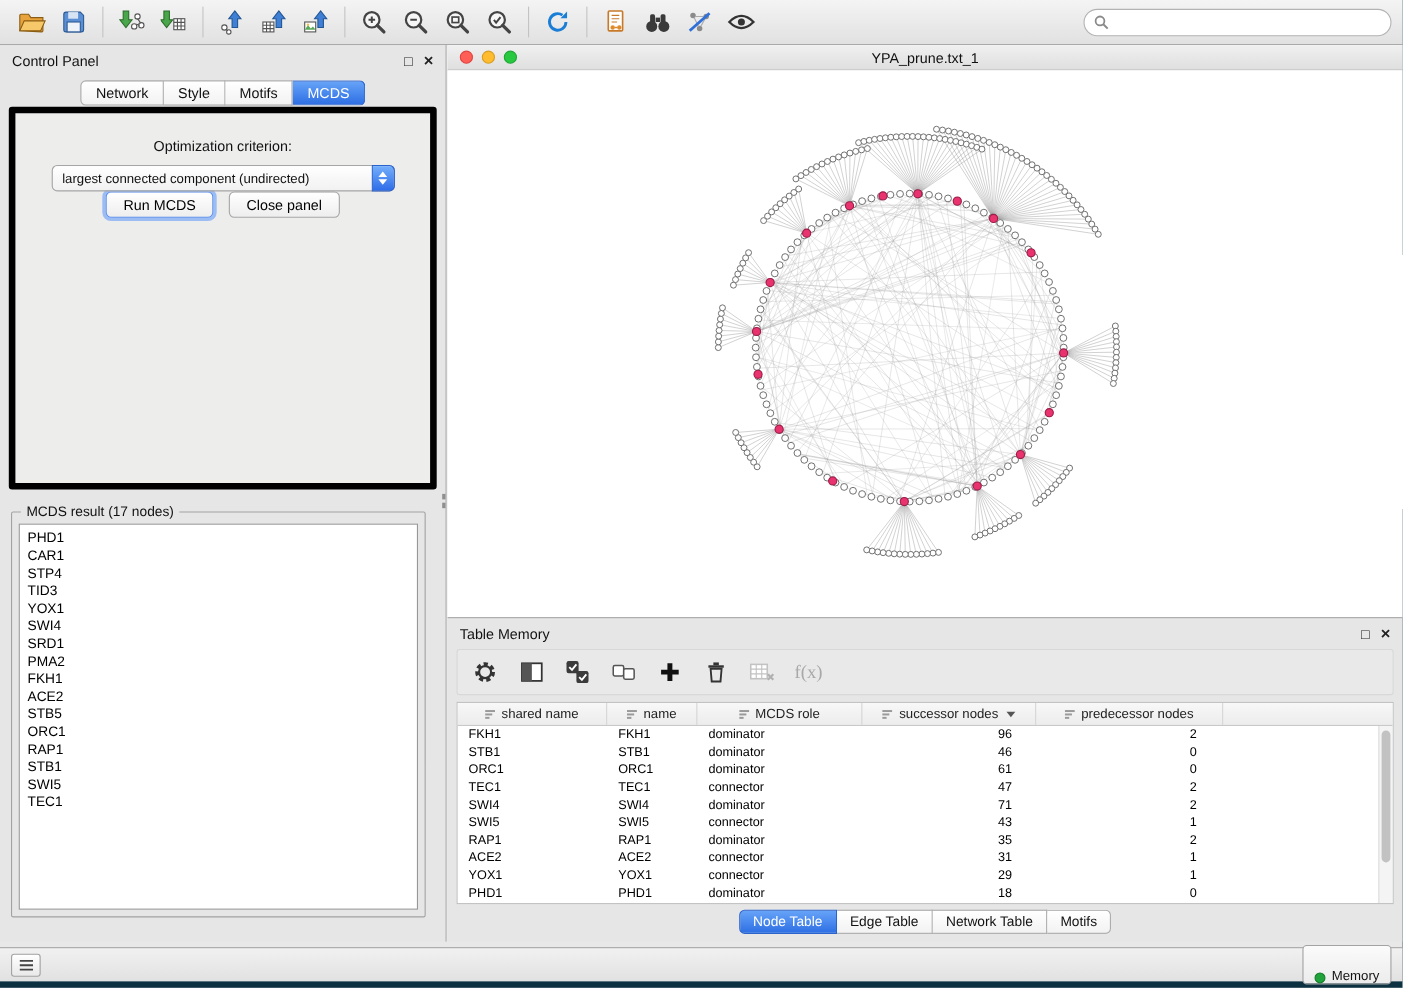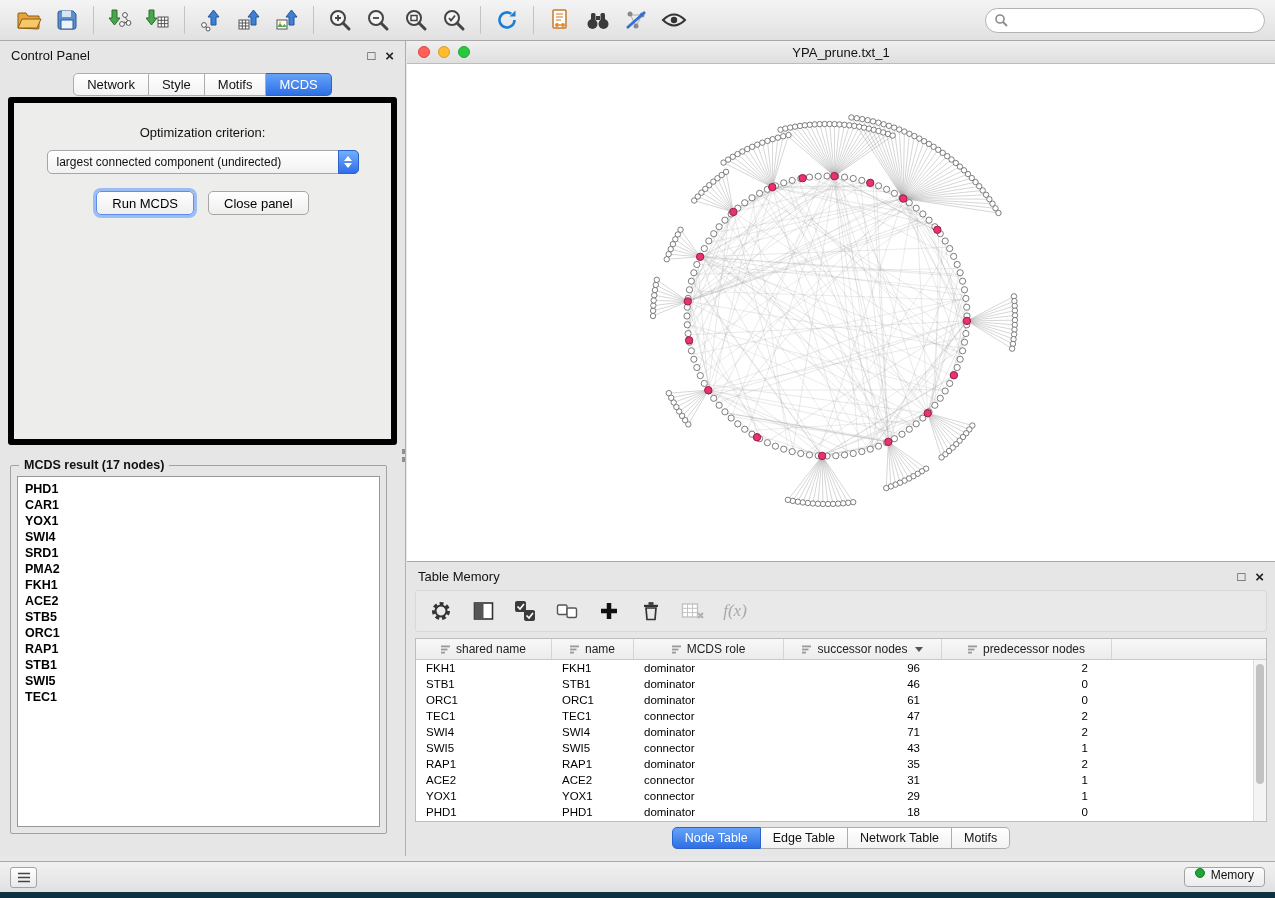--- a/index.html
+++ b/index.html
@@ -26,24 +26,24 @@
   .seg + .seg { border-left:none; }
   .seg:first-child { border-radius:5px 0 0 5px; }
   .seg:last-child { border-radius:0 5px 5px 0; }
   .seg.active { background:linear-gradient(#66a3f8,#2e6fe4); color:#fff; border-color:#2b63cd; }
   .cp-content { position:absolute; top:56px; left:8px; right:8px; height:348px; background:#ededec; border:6px solid #000000; border-radius:3px; }
   .opt-label { text-align:center; font-size:13px; margin-top:22px; }
   .dropdown { width:312px; margin:10px auto 0; height:24px; border:1px solid #a6a6a6; border-radius:5px; background:linear-gradient(#ffffff,#f1f1f1); font-size:12px; display:flex; align-items:center; padding-left:9px; position:relative; }
   .dd-cap { position:absolute; right:-1px; top:-1px; bottom:-1px; width:21px; border-radius:0 5px 5px 0; background:linear-gradient(#74aefb,#2f6ee9); border:1px solid #2b63cd; display:flex; flex-direction:column; align-items:center; justify-content:center; gap:2px; }
   .tri-up { width:0; height:0; border-left:4px solid transparent; border-right:4px solid transparent; border-bottom:5px solid #fff; }
   .tri-dn { width:0; height:0; border-left:4px solid transparent; border-right:4px solid transparent; border-top:5px solid #fff; }
-  .btn-row { display:flex; justify-content:center; gap:14px; margin-top:17px; }
+  .btn-row { display:flex; justify-content:center; gap:14px; margin-top:0; }
   .btn { height:24px; padding:0 15px; font-size:13px; background:linear-gradient(#ffffff,#eeeeee); border:1px solid #a6a6a6; border-radius:5px; font-family:"Liberation Sans",sans-serif; }
   .btn.focused { box-shadow:0 0 0 3px rgba(90,148,251,.55); border-color:#5a8ff0; }
-  .mcds-fieldset { position:absolute; left:10px; right:18px; top:424px; bottom:22px; border:1px solid #a2a2a2; border-radius:2px;font-weight:bold; }
+  .mcds-fieldset { position:absolute; left:10px; right:18px; top:424px; bottom:22px; border:1px solid #a2a2a2; border-radius:2px; }
   .mcds-legend { position:absolute; top:-8px; left:8px; background:#e6e6e6; padding:0 5px; font-size:12.5px; }
   .mcds-list { position:absolute; left:6px; right:6px; top:10px; bottom:6px; background:#fff; border:1px solid #979797; overflow:hidden; padding:4px 0 0 7px; }
   .mcds-item { font-size:12.5px; line-height:16px; color:#000; }
 
   
   .right-region { position:absolute; left:407px; top:41px; right:0; bottom:36px; }
 
   .net-window { position:absolute; top:0; left:0; right:0; height:520px; background:#fff; }
   .net-titlebar { height:23px; background:linear-gradient(#f0f0f0,#dfdfdf); border-bottom:1px solid #bcbcbc; position:relative; display:flex; align-items:center; }
   .lights { display:flex; gap:8px; padding-left:11px; position:relative; z-index:2; }
@@ -51,42 +51,42 @@
   .light.red { background:#ff5f57; border:1px solid #e0443e; }
   .light.yellow { background:#febc2e; border:1px solid #d89e23; }
   .light.green { background:#28c840; border:1px solid #1ea735; }
   .net-title { position:absolute; left:0; right:0; text-align:center; font-size:13px; color:#111; }
   .net-canvas { position:absolute; top:23px; left:0; right:0; bottom:0; background:#fff; }
   .net-canvas svg { display:block; }
 
   .table-panel { position:absolute; top:520px; left:0; right:0; bottom:0; background:#e6e6e6; border-top:1px solid #a8a8a8; }
   .tp-toolbar { position:absolute; top:28px; left:8px; right:8px; height:42px; background:#e9e9e9; border:1px solid #d8d8d8; border-radius:3px; display:flex; align-items:center; padding:0 12px; gap:16px; }
   .tp-btn { width:26px; height:26px; display:flex; align-items:center; justify-content:center; }
-  .fx-label { font-size:17px; font-style:italic; font-family:"Liberation Serif", serif; color:#a8a8a8; }
+  .fx-label { font-size:17px; font-family:"Liberation Serif", serif; color:#a8a8a8; }
   .table-box { position:absolute; top:76px; left:8px; right:8px; bottom:34px; background:#fff; border:1px solid #bdbdbd; overflow:hidden; }
   .thead { display:flex; height:21px; background:linear-gradient(#f8f8f8,#ececec); border-bottom:1px solid #c9c9c9; }
   .th { display:flex; align-items:center; justify-content:center; gap:5px; border-right:1px solid #d5d5d5; font-size:12px; color:#222; }
   .th svg { flex:0 0 auto; }
   .col-arrow { width:0; height:0; border-left:4px solid transparent; border-right:4px solid transparent; border-top:5px solid #555; margin-left:2px; }
   .c0 { width:136px; } .c1 { width:82px; } .c2 { width:150px; } .c3 { width:158px; } .c4 { width:170px; }
   .trow { display:flex; height:16px; align-items:center; }
   .td { font-size:11.5px; color:#000; overflow:hidden; white-space:nowrap; }
   .td.txt { padding-left:10px; }
   .td.num { text-align:right; }
   .td.c3.num { padding-right:22px; }
   .td.c4.num { padding-right:24px; }
   .vscroll { position:absolute; right:0; top:21px; bottom:0; width:13px; background:#f4f4f4; border-left:1px solid #ddd; }
   .vthumb { position:absolute; left:2px; right:2px; top:4px; height:120px; background:#c2c2c2; border-radius:5px; }
   .tp-tabs { position:absolute; bottom:7px; left:0; right:0; display:flex; justify-content:center; }
   .tp-tabs .seg { font-size:12.5px; padding:3px 12px; }
 
   
   .status-bar { position:absolute; left:0; right:0; bottom:0; height:31px; background:linear-gradient(#f1f1f1,#e1e1e1); border-top:1px solid #a8a8a8; display:flex; align-items:center; padding:0 10px; }
   .menu-btn { width:27px; height:21px; border:1px solid #a3a3a3; border-radius:3px; background:linear-gradient(#ffffff,#e9e9e9); display:flex; align-items:center; justify-content:center; }
-  .memory-btn { margin-left:auto; height:20px; border:1px solid #a3a3a3; border-radius:4px; background:linear-gradient(#fbfbfb,#ececec); display:flex; align-items:flex-start; gap:6px; padding:0 10px; font-size:12px; }
+  .memory-btn { margin-left:auto; height:36px; border:1px solid #a3a3a3; border-radius:4px; background:linear-gradient(#fbfbfb,#ececec); display:flex; align-items:flex-end; gap:6px; padding:0 10px; font-size:12px; }
   .mem-dot { width:10px; height:10px; border-radius:50%; background:#1fa33a; border:1px solid #157a2a; }
 
   .split-grip { position:absolute; left:399px; top:444px; width:8px; height:22px; display:flex; flex-direction:column; justify-content:center; gap:3px; z-index:5; }
   .split-grip i { display:block; height:5px; border-left:3px solid #8f8f8f; margin:0 auto; }
 </style>
 </head>
 <body>
 
 <div class="app">
 
@@ -253,20 +253,22 @@
       <div class="btn-row">
         <button class="btn focused">Run MCDS</button>
         <button class="btn">Close panel</button>
       </div>
     </div>
     <div class="mcds-fieldset">
       <span class="mcds-legend">MCDS result (17 nodes)</span>
       <div class="mcds-list">
           <div class="mcds-item">PHD1</div>
           <div class="mcds-item">CAR1</div>
+          <div class="mcds-item">STP4</div>
+          <div class="mcds-item">TID3</div>
           <div class="mcds-item">YOX1</div>
           <div class="mcds-item">SWI4</div>
           <div class="mcds-item">SRD1</div>
           <div class="mcds-item">PMA2</div>
           <div class="mcds-item">FKH1</div>
           <div class="mcds-item">ACE2</div>
           <div class="mcds-item">STB5</div>
           <div class="mcds-item">ORC1</div>
           <div class="mcds-item">RAP1</div>
           <div class="mcds-item">STB1</div>

